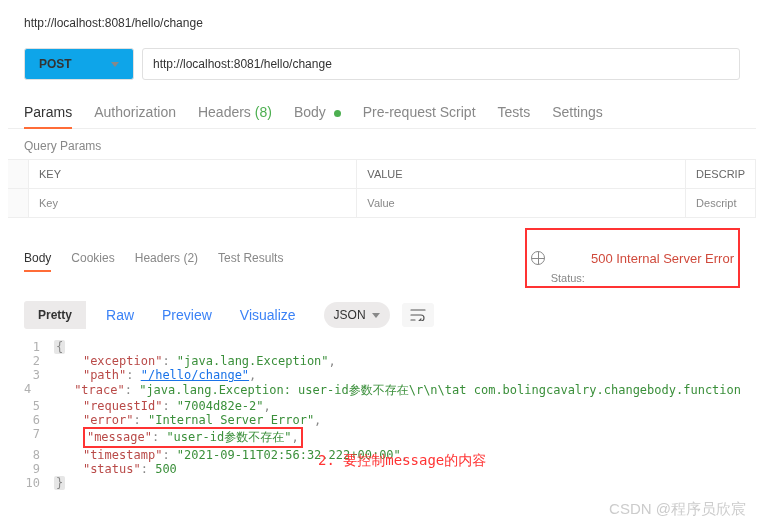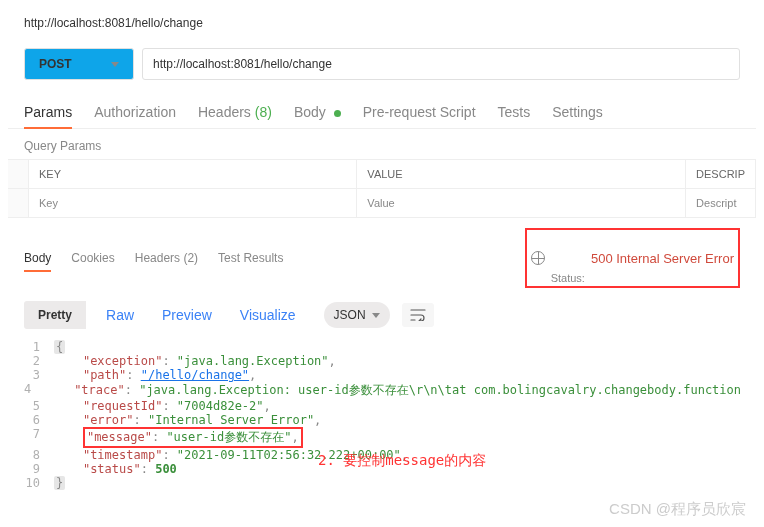--- a/index.html
+++ b/index.html
@@ -40,21 +40,21 @@
 .wrap-icon { background: #f6f6f6; border-radius: 3px; padding: 6px 8px; cursor: pointer; }
 .wrap-icon svg { display: block; }
 .code-area { position: relative; padding: 0 16px 16px; font-family: Consolas, Monaco, monospace; font-size: 12px; }
 .code-line { display: flex; }
 .line-num { width: 30px; text-align: right; color: #b0b0b0; user-select: none; padding-right: 14px; }
 .line-content { white-space: nowrap; }
 .tok-brace { color: #888; }
 .tok-key { color: #b94a48; }
 .tok-str { color: #3a8f3a; }
 .tok-link { color: #1a73e8; text-decoration: underline; }
-.tok-num { color: #3a8f3a; font-weight: bold; }
+.tok-num { color: #3a8f3a; }
 .tok-punc { color: #888; }
 .highlight-box { border: 2px solid #f33; padding: 0 2px; display: inline-block; }
 .annotation { position: absolute; color: #f33; font-size: 14px; font-weight: 400; }
 .anno1 { right: 60px; top: -2px; }
 .anno2 { left: 310px; top: 112px; }
 .cur-brace { background: #e6e6e6; border-radius: 2px; padding: 0 2px; }
 .watermark { position: fixed; right: 18px; bottom: 8px; color: #ccc; font-size: 15px; }
 .overflow-hide { overflow: hidden; }
 </style>
 </head>

